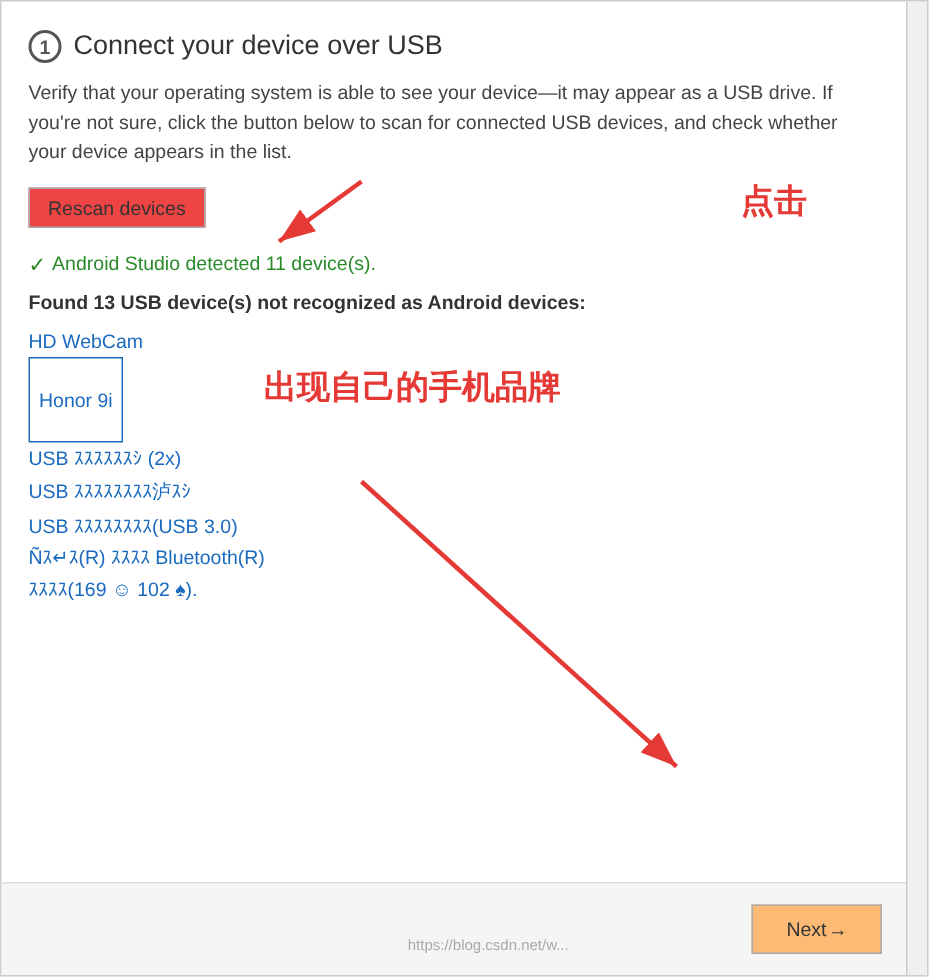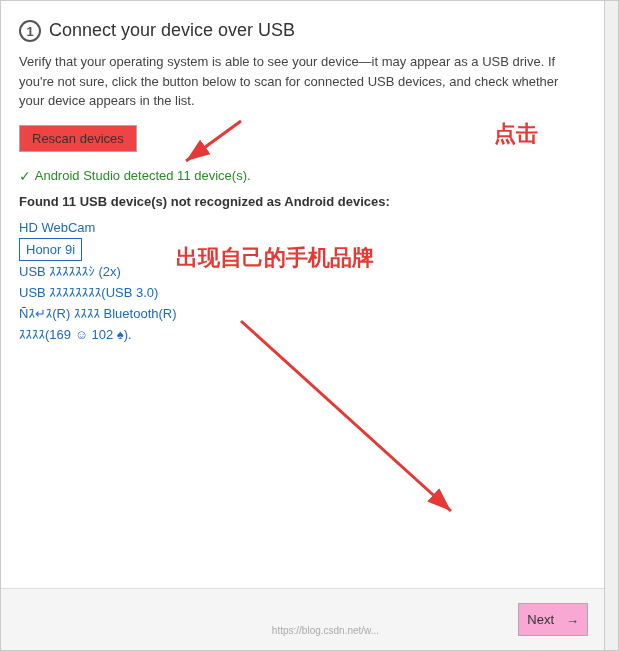--- a/index.html
+++ b/index.html
@@ -99,21 +99,21 @@
       padding: 0;
     }
     .device-item {
       color: #1a6abf;
       font-size: 13px;
       padding: 3px 0;
       cursor: pointer;
     }
     .device-item.highlighted {
       border: 1px solid #1a6abf;
-      padding: 3px 6px;
+      padding: 20px 6px;
       display: inline-block;
     }
     .annotation-chinese {
       position: absolute;
       color: #e53935;
       font-size: 22px;
       font-weight: bold;
       pointer-events: none;
       text-align: center;
     }
@@ -132,29 +132,29 @@
       left: 0;
       height: 62px;
       background: #f5f5f5;
       border-top: 1px solid #ddd;
       display: flex;
       align-items: center;
       justify-content: flex-end;
       padding-right: 0;
     }
     .next-btn {
-      background: #f9a8d4;
+      background: #fdba74;
       border: 1px solid #aaa;
-      padding: 8px 8px;
+      padding: 8px 22px;
       font-size: 13px;
       cursor: pointer;
       color: #333;
       display: flex;
       align-items: center;
-      gap: 12px;
+      gap: 1px;
       margin-right: 16px;
     }
     .url-watermark {
       position: absolute;
       bottom: 14px;
       left: 0;
       right: 14px;
       text-align: center;
       font-size: 10px;
       color: #aaa;
@@ -179,26 +179,27 @@
 
     <div style="position:relative; margin-bottom:4px;">
       <button class="rescan-btn">Rescan devices</button>
     </div>
 
     <div class="detected-msg">
       <span class="checkmark">✓</span>
       <span>Android Studio detected 11 device(s).</span>
     </div>
 
-    <div class="found-header">Found 11 USB device(s) not recognized as Android devices:</div>
+    <div class="found-header">Found 13 USB device(s) not recognized as Android devices:</div>
 
     <ul class="device-list">
       <li class="device-item">HD WebCam</li>
       <li class="device-item highlighted">Honor 9i</li>
       <li class="device-item">USB ｽｽｽｽｽｽｼ (2x)</li>
+      <li class="device-item">USB ｽｽｽｽｽｽｽｽ泸ｽｼ</li>
       <li class="device-item">USB ｽｽｽｽｽｽｽｽ(USB 3.0)</li>
       <li class="device-item">Ñｽ↵ｽ(R) ｽｽｽｽ Bluetooth(R)</li>
       <li class="device-item">ｽｽｽｽ(169 ☺ 102 ♠).</li>
     </ul>
   </div>
 
   <div class="annotation-chinese annotation-click">点击</div>
 
   <div class="annotation-chinese annotation-brand">出现自己的手机品牌</div>
 

